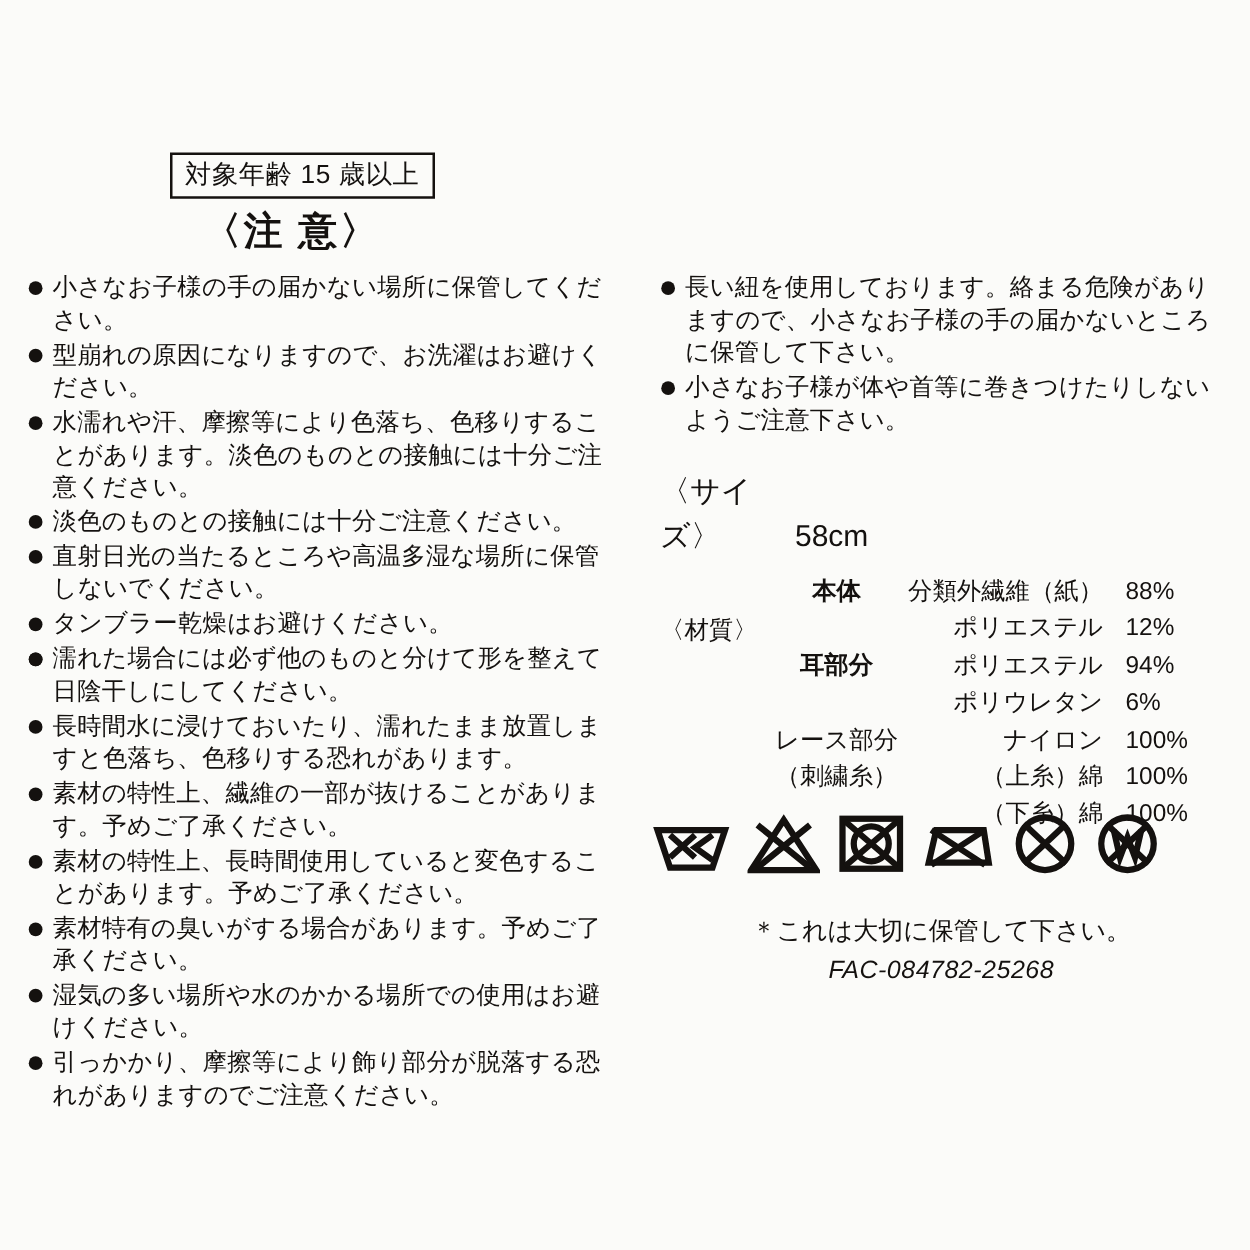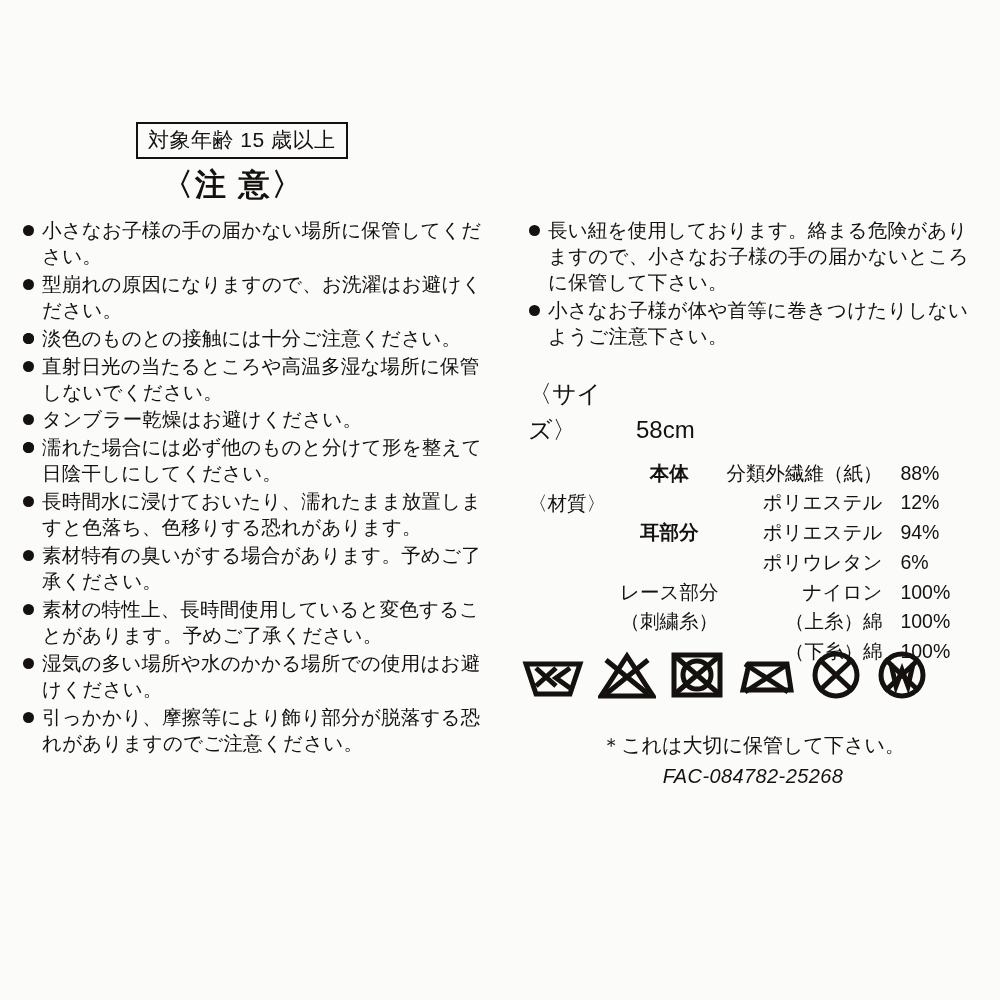--- a/index.html
+++ b/index.html
@@ -147,29 +147,30 @@
 <body>
 
 <div class="page">
 
   <div class="age-box">対象年齢 15 歳以上</div>
   <div class="caution-title">〈注 意〉</div>
 
   <div class="col-left">
     <div class="bullet-item"><span class="dot"></span><span>小さなお子様の手の届かない場所に保管してください。</span></div>
     <div class="bullet-item"><span class="dot"></span><span>型崩れの原因になりますので、お洗濯はお避けください。</span></div>
-    <div class="bullet-item"><span class="dot"></span></div>
+    <div class="bullet-item"><span class="dot"></span><span>水濡れや汗、摩擦等により色落ち、色移りすることがあります。淡色のものとの接触には十分ご注意ください。</span></div>
     <div class="bullet-item"><span class="dot"></span><span>淡色のものとの接触には十分ご注意ください。</span></div>
     <div class="bullet-item"><span class="dot"></span><span>直射日光の当たるところや高温多湿な場所に保管しないでください。</span></div>
     <div class="bullet-item"><span class="dot"></span><span>タンブラー乾燥はお避けください。</span></div>
     <div class="bullet-item"><span class="dot"></span></div>
     <div class="bullet-item"><span class="dot"></span><span>濡れた場合には必ず他のものと分けて形を整えて日陰干しにしてください。</span></div>
     <div class="bullet-item"><span class="dot"></span><span>長時間水に浸けておいたり、濡れたまま放置しますと色落ち、色移りする恐れがあります。</span></div>
+    <div class="bullet-item"><span class="dot"></span><span>素材の特性上、繊維の一部が抜けることがあります。予めご了承ください。</span></div>
+    <div class="bullet-item"><span class="dot"></span><span>素材の特性上、長時間使用していると変色することがあります。予めご了承ください。</span></div>
     <div class="bullet-item"><span class="dot"></span><span>素材特有の臭いがする場合があります。予めご了承ください。</span></div>
-    <div class="bullet-item"><span class="dot"></span><span>素材の特性上、長時間使用していると変色することがあります。予めご了承ください。</span></div>
     <div class="bullet-item"><span class="dot"></span><span>湿気の多い場所や水のかかる場所での使用はお避けください。</span></div>
     <div class="bullet-item"><span class="dot"></span><span>引っかかり、摩擦等により飾り部分が脱落する恐れがありますのでご注意ください。</span></div>
   </div>
 
   <div class="col-right">
     <div class="bullet-item"><span class="dot"></span><span>長い紐を使用しております。絡まる危険がありますので、小さなお子様の手の届かないところに保管して下さい。</span></div>
     <div class="bullet-item"><span class="dot"></span><span>小さなお子様が体や首等に巻きつけたりしないようご注意下さい。</span></div>
 
     <div class="size-row">
       <span class="lbl">〈サイズ〉</span><span>58cm</span>

